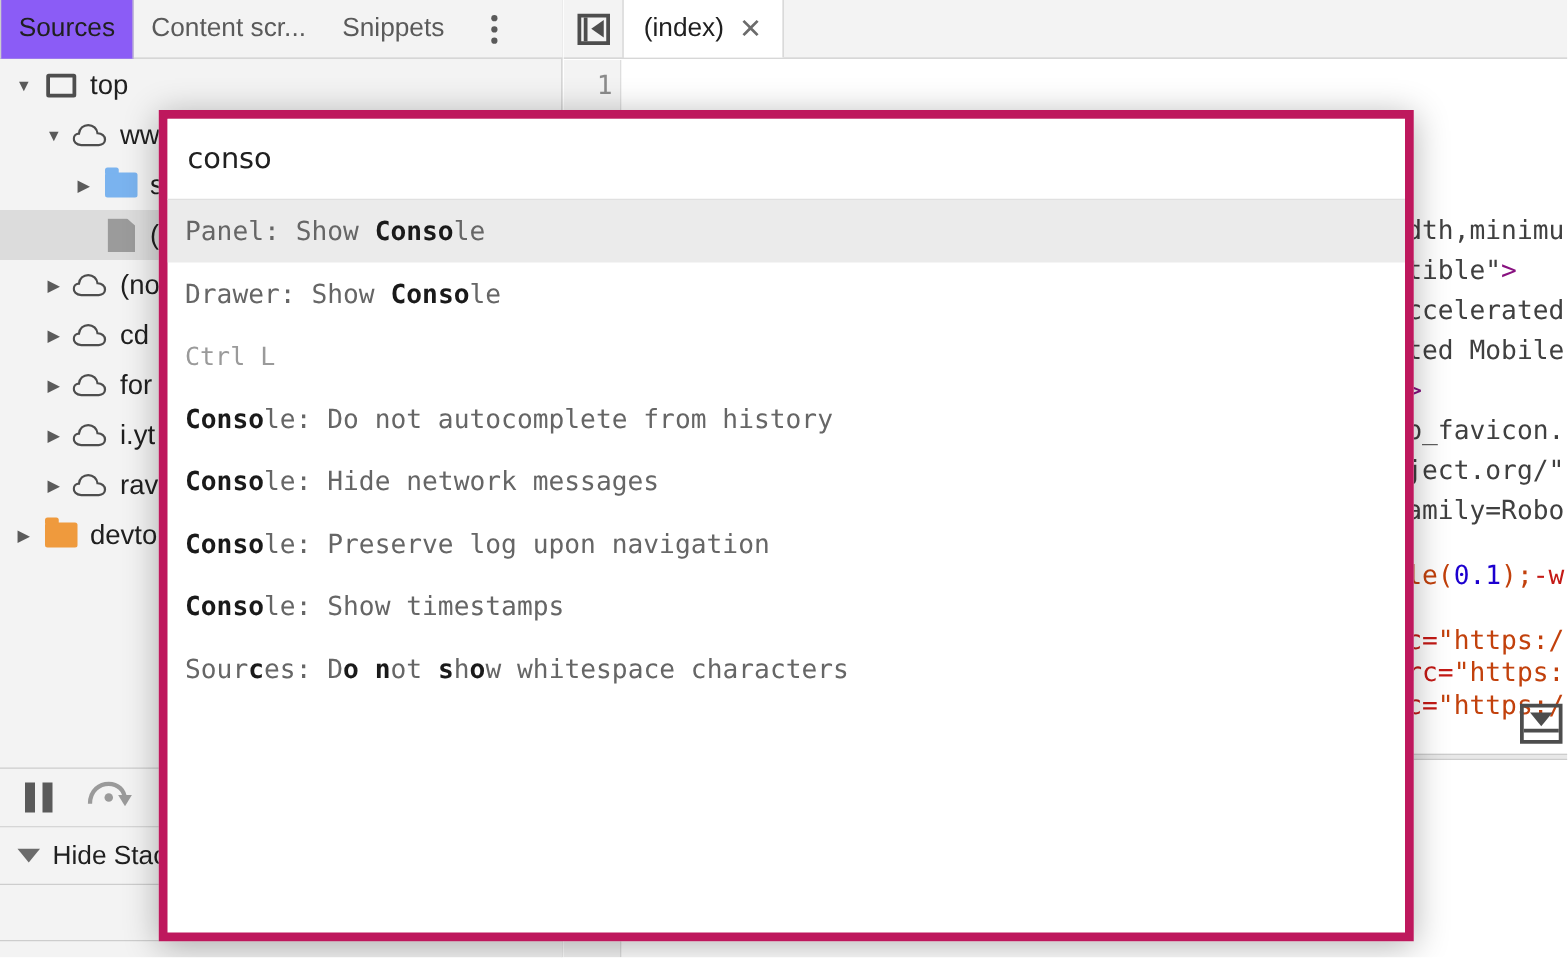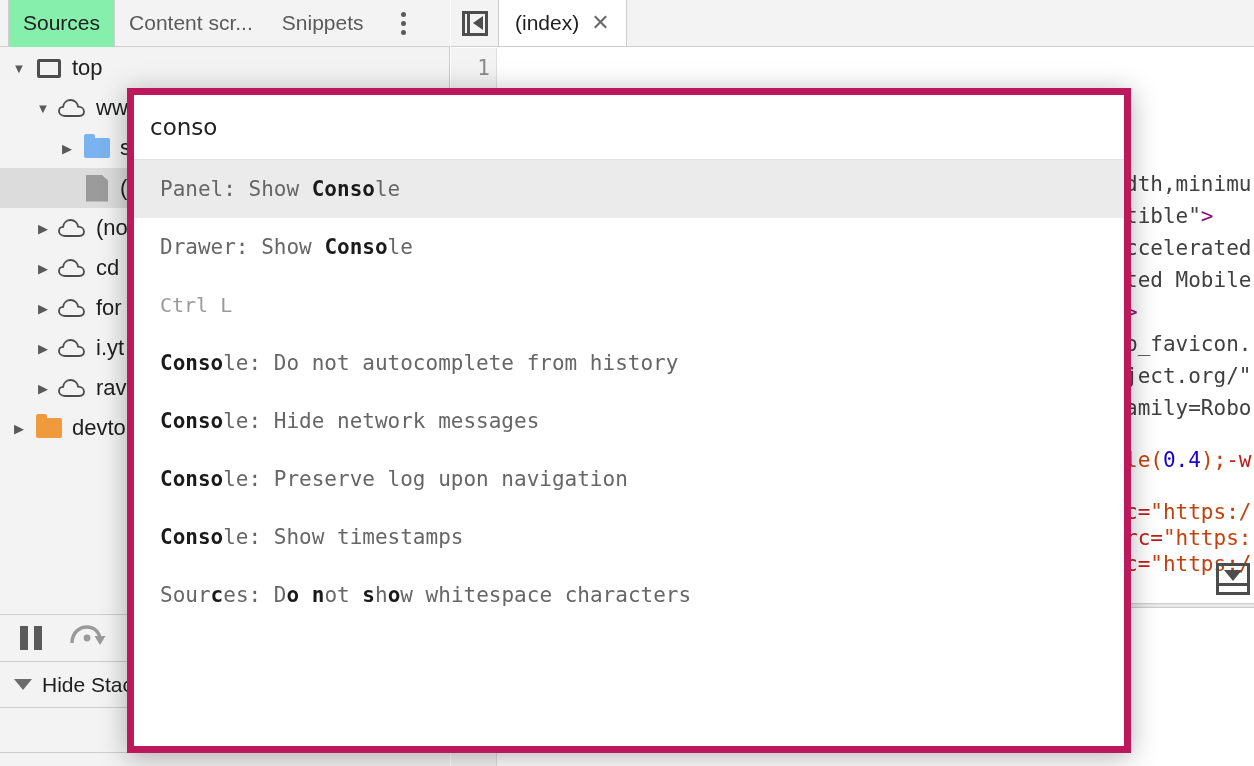--- a/index.html
+++ b/index.html
@@ -20,23 +20,23 @@
     position: absolute; left: 0; top: 0; width: 450px; height: 47px;
     background: #f3f3f3; border-bottom: 1px solid #cdcdcd;
     display: flex; align-items: stretch;
   }
   .tab {
     display: flex; align-items: center; padding: 0 14px;
     font-size: 21px; color: #5a5a5a; white-space: nowrap;
     border-right: 1px solid transparent;
   }
   .tab.active {
-    background: #86efac; color: #202020;
+    background: #8b5cf6; color: #202020;
     border-left: 1px solid #cdcdcd; border-right: 1px solid #cdcdcd;
-    margin-top: -1px; height: 48px; margin-left: 8px;
+    margin-top: -1px; height: 48px;
   }
   .kebab {
     display: flex; flex-direction: column; justify-content: center; align-items: center;
     width: 42px; gap: 4px; margin-left: 4px;
   }
   .kebab i { display:block; width: 5px; height: 5px; border-radius: 50%; background: #5a5a5a; }
 
   .tree { position: absolute; left: 0; top: 48px; width: 450px; }
   .tree-row {
     display: flex; align-items: center; height: 40px; font-size: 22px; color: #202020;
@@ -138,22 +138,22 @@
     z-index: 50; overflow: hidden;
   }
   .palette-input {
     height: 65px; display:flex; align-items:center; padding: 0 16px;
     border-bottom: 1px solid #e0e0e0;
     font-family: "DejaVu Sans", sans-serif; font-size: 23px; color: #202020;
     background:#fff;
   }
   .palette-list { }
   .prow {
-    height: 58px; display:flex; align-items:center; justify-content: space-between;
-    padding: 0 22px 0 26px;
+    height: 50px; display:flex; align-items:center; justify-content: space-between;
+    padding: 0 22px 0 14px;
     font-family: "DejaVu Sans Mono", monospace; font-size: 21px; color: #666666;
     white-space: nowrap;
   }
   .prow.sel { background: #ebebeb; }
   .prow b { color: #1a1a1a; font-weight: bold; }
   .pshort { color: #9a9a9a; font-size: 20px; text-align: center; }
 </style>
 </head>
 <body>
 
@@ -320,21 +320,21 @@
     </div>
     <div id="right-frags">
         <div style="position: absolute; left: 674px; top: 120px; white-space: pre;"><span class="tok-blue">dth,minimu</span></div>
         <div style="position: absolute; left: 674px; top: 152px; white-space: pre;"><span class="tok-blue">tible"</span><span class="tok-tag">&gt;</span></div>
         <div style="position: absolute; left: 674px; top: 184px; white-space: pre;"><span class="tok-blue">ccelerated</span></div>
         <div style="position: absolute; left: 674px; top: 216px; white-space: pre;"><span class="tok-blue">ted Mobile</span></div>
         <div style="position: absolute; left: 674px; top: 248px; white-space: pre;"><span class="tok-tag">&gt;</span></div>
         <div style="position: absolute; left: 674px; top: 280px; white-space: pre;"><span class="tok-blue">p_favicon.</span></div>
         <div style="position: absolute; left: 674px; top: 312px; white-space: pre;"><span class="tok-blue">ject.org/"</span></div>
         <div style="position: absolute; left: 674px; top: 344px; white-space: pre;"><span class="tok-blue">amily=Robo</span></div>
-        <div style="position: absolute; left: 674px; top: 396px; white-space: pre;"><span class="tok-teal">le(</span><span class="tok-num">0.4</span><span class="tok-teal">);</span><span class="tok-red">-w</span></div>
+        <div style="position: absolute; left: 674px; top: 396px; white-space: pre;"><span class="tok-teal">le(</span><span class="tok-num">0.1</span><span class="tok-teal">);</span><span class="tok-red">-w</span></div>
         <div style="position: absolute; left: 674px; top: 448px; white-space: pre;"><span class="tok-red">c=</span><span class="tok-teal">"https:/</span></div>
         <div style="position: absolute; left: 674px; top: 474px; white-space: pre;"><span class="tok-red">rc=</span><span class="tok-teal">"https:</span></div>
         <div style="position: absolute; left: 674px; top: 500px; white-space: pre;"><span class="tok-red">c=</span><span class="tok-teal">"https:/</span></div>
       </div>
   </div>
 
   <div class="hsplit"></div>
   <div class="drawer-btn">
     <div class="dtri"></div>
       <div class="dbar"></div>

